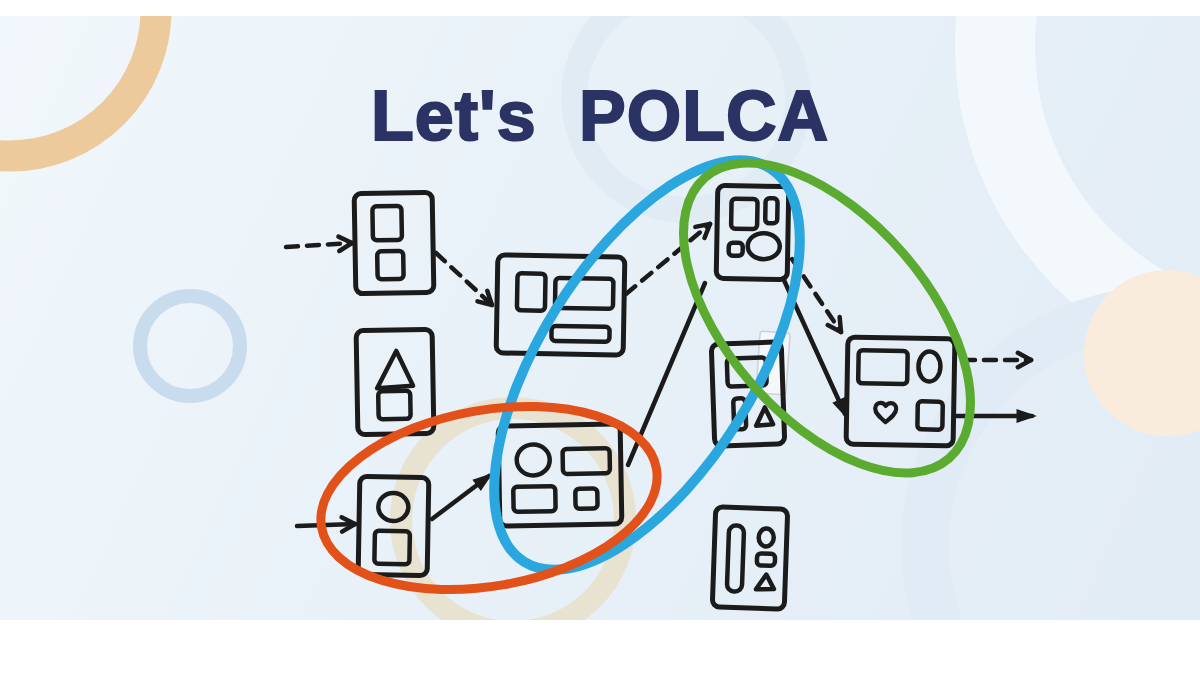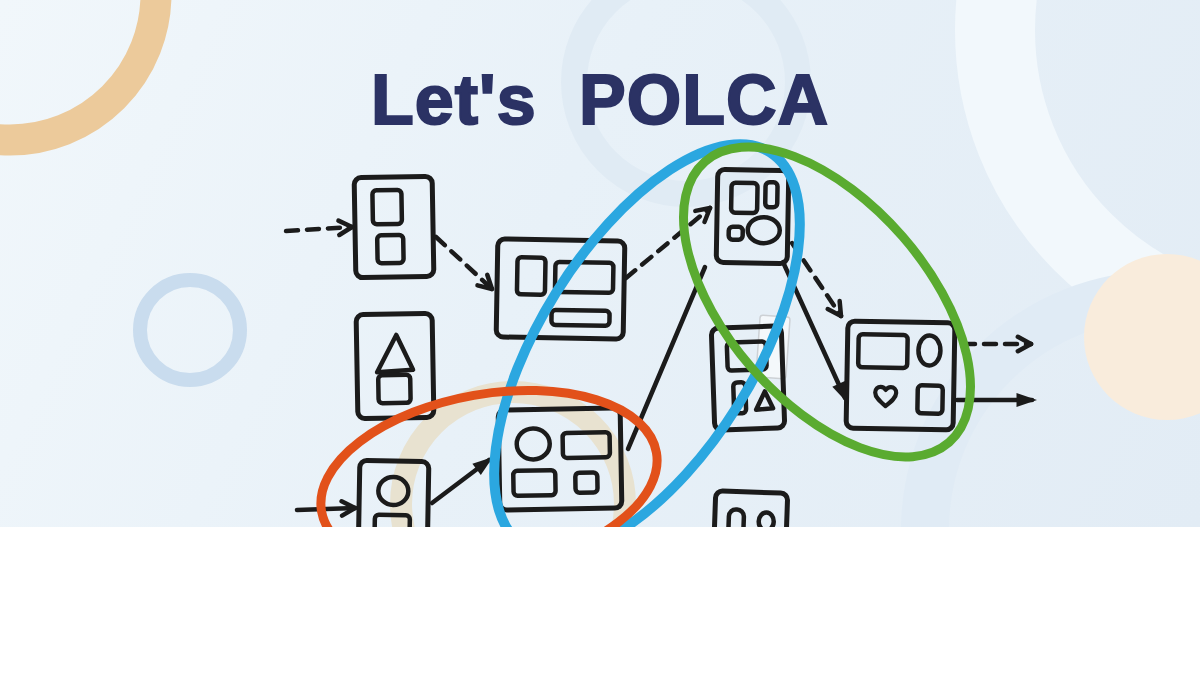--- a/index.html
+++ b/index.html
@@ -1,19 +1,20 @@
 <!DOCTYPE html>
 <html><head>
 <meta charset="utf-8">
 <style>
   html,body{margin:0;padding:0;}
   body{width:1200px;height:675px;overflow:hidden;font-family:"Liberation Sans",sans-serif;}
   .stage{
-    position:relative;width:1200px;height:527px;overflow:hidden;
+    position:relative;width:1200px;height:604px;overflow:hidden;
     background:linear-gradient(115deg,#f1f7fb 0%,#e8f1f8 45%,#e2ecf5 100%);
+    margin-top:16px;
   }
   .title{
     position:absolute;top:60px;left:0;width:1200px;
     text-align:center;margin:0;
     font-family:"Liberation Sans",sans-serif;
     font-weight:bold;font-size:70px;letter-spacing:1px;word-spacing:22px;
     -webkit-text-stroke:2px currentColor;
   }
   svg.diagram{position:absolute;left:0;top:0;}
 </style>

